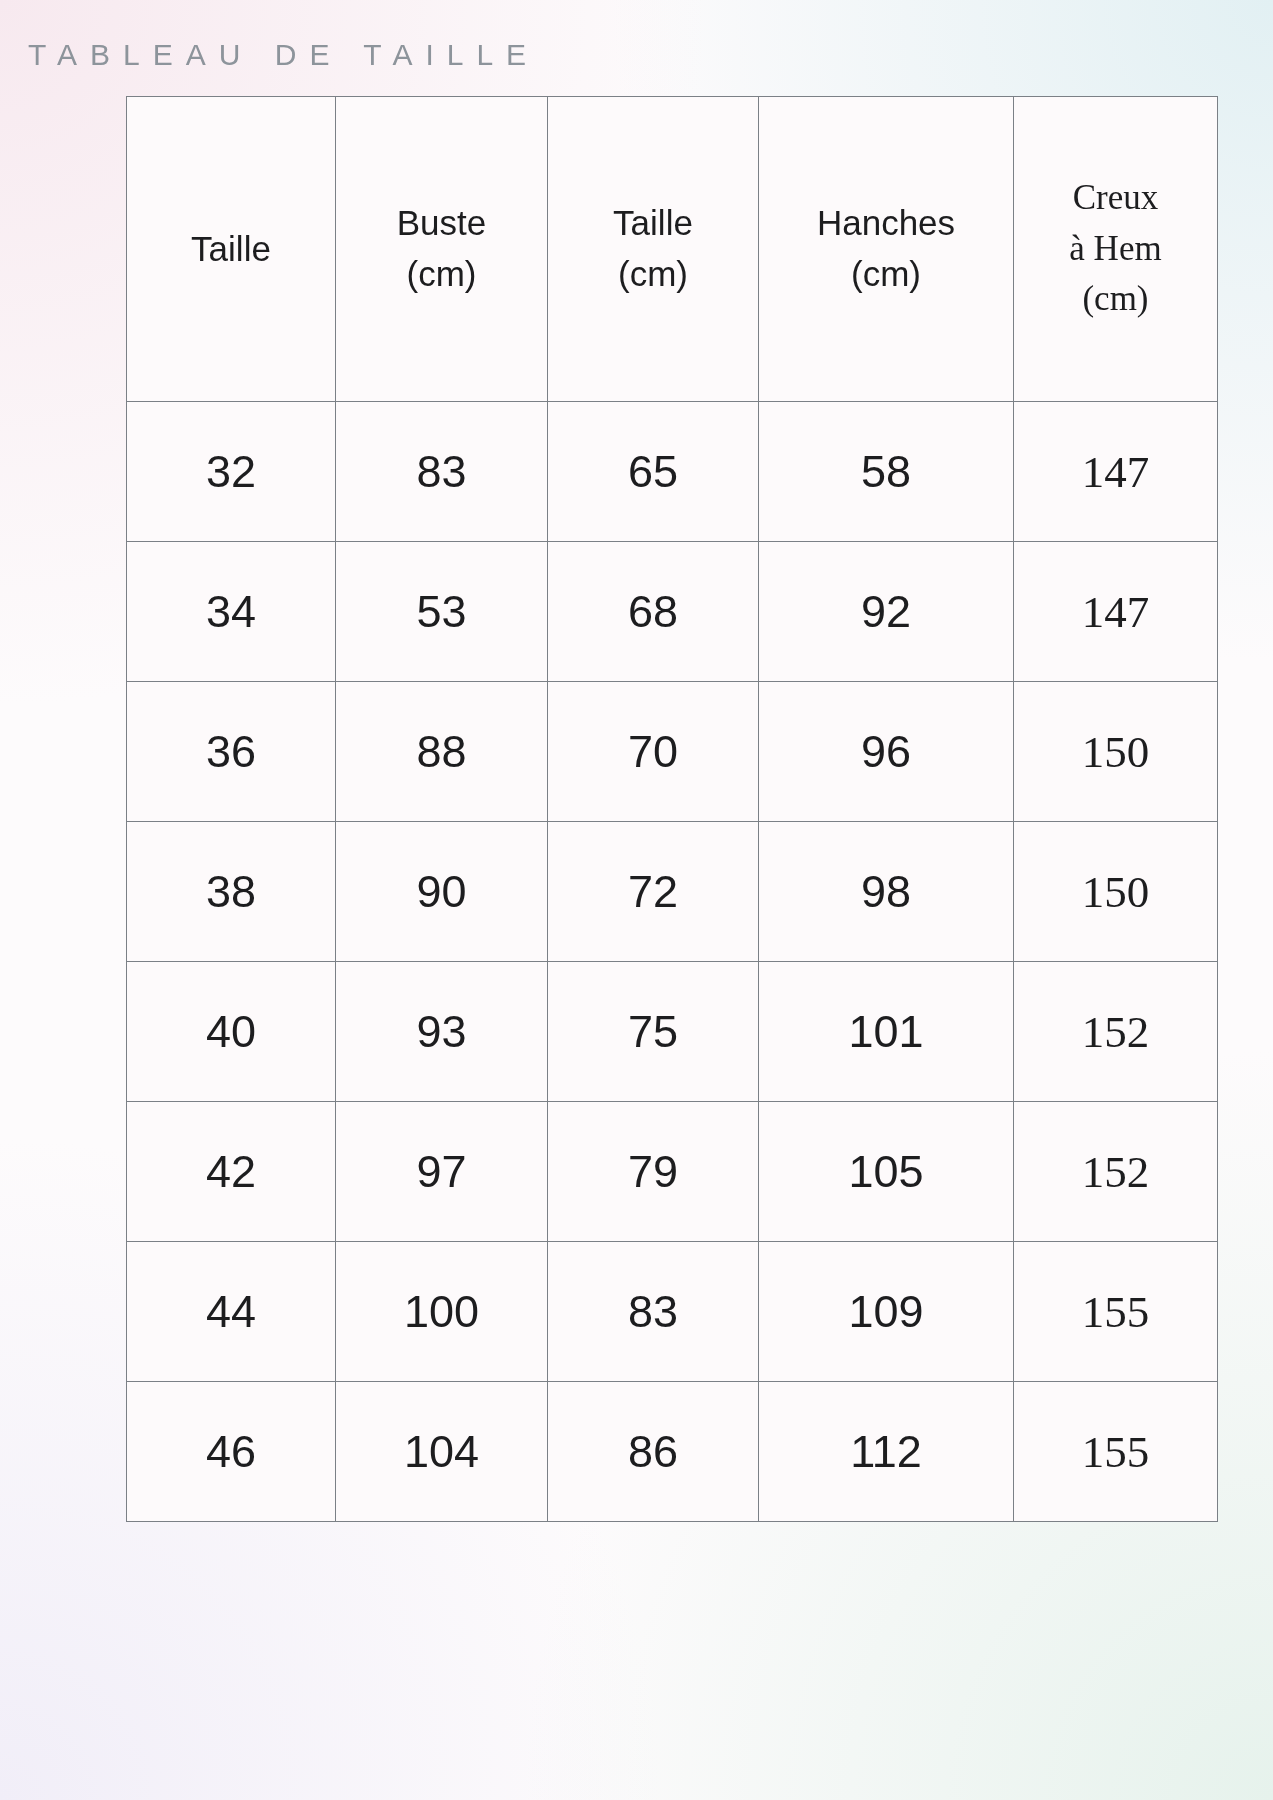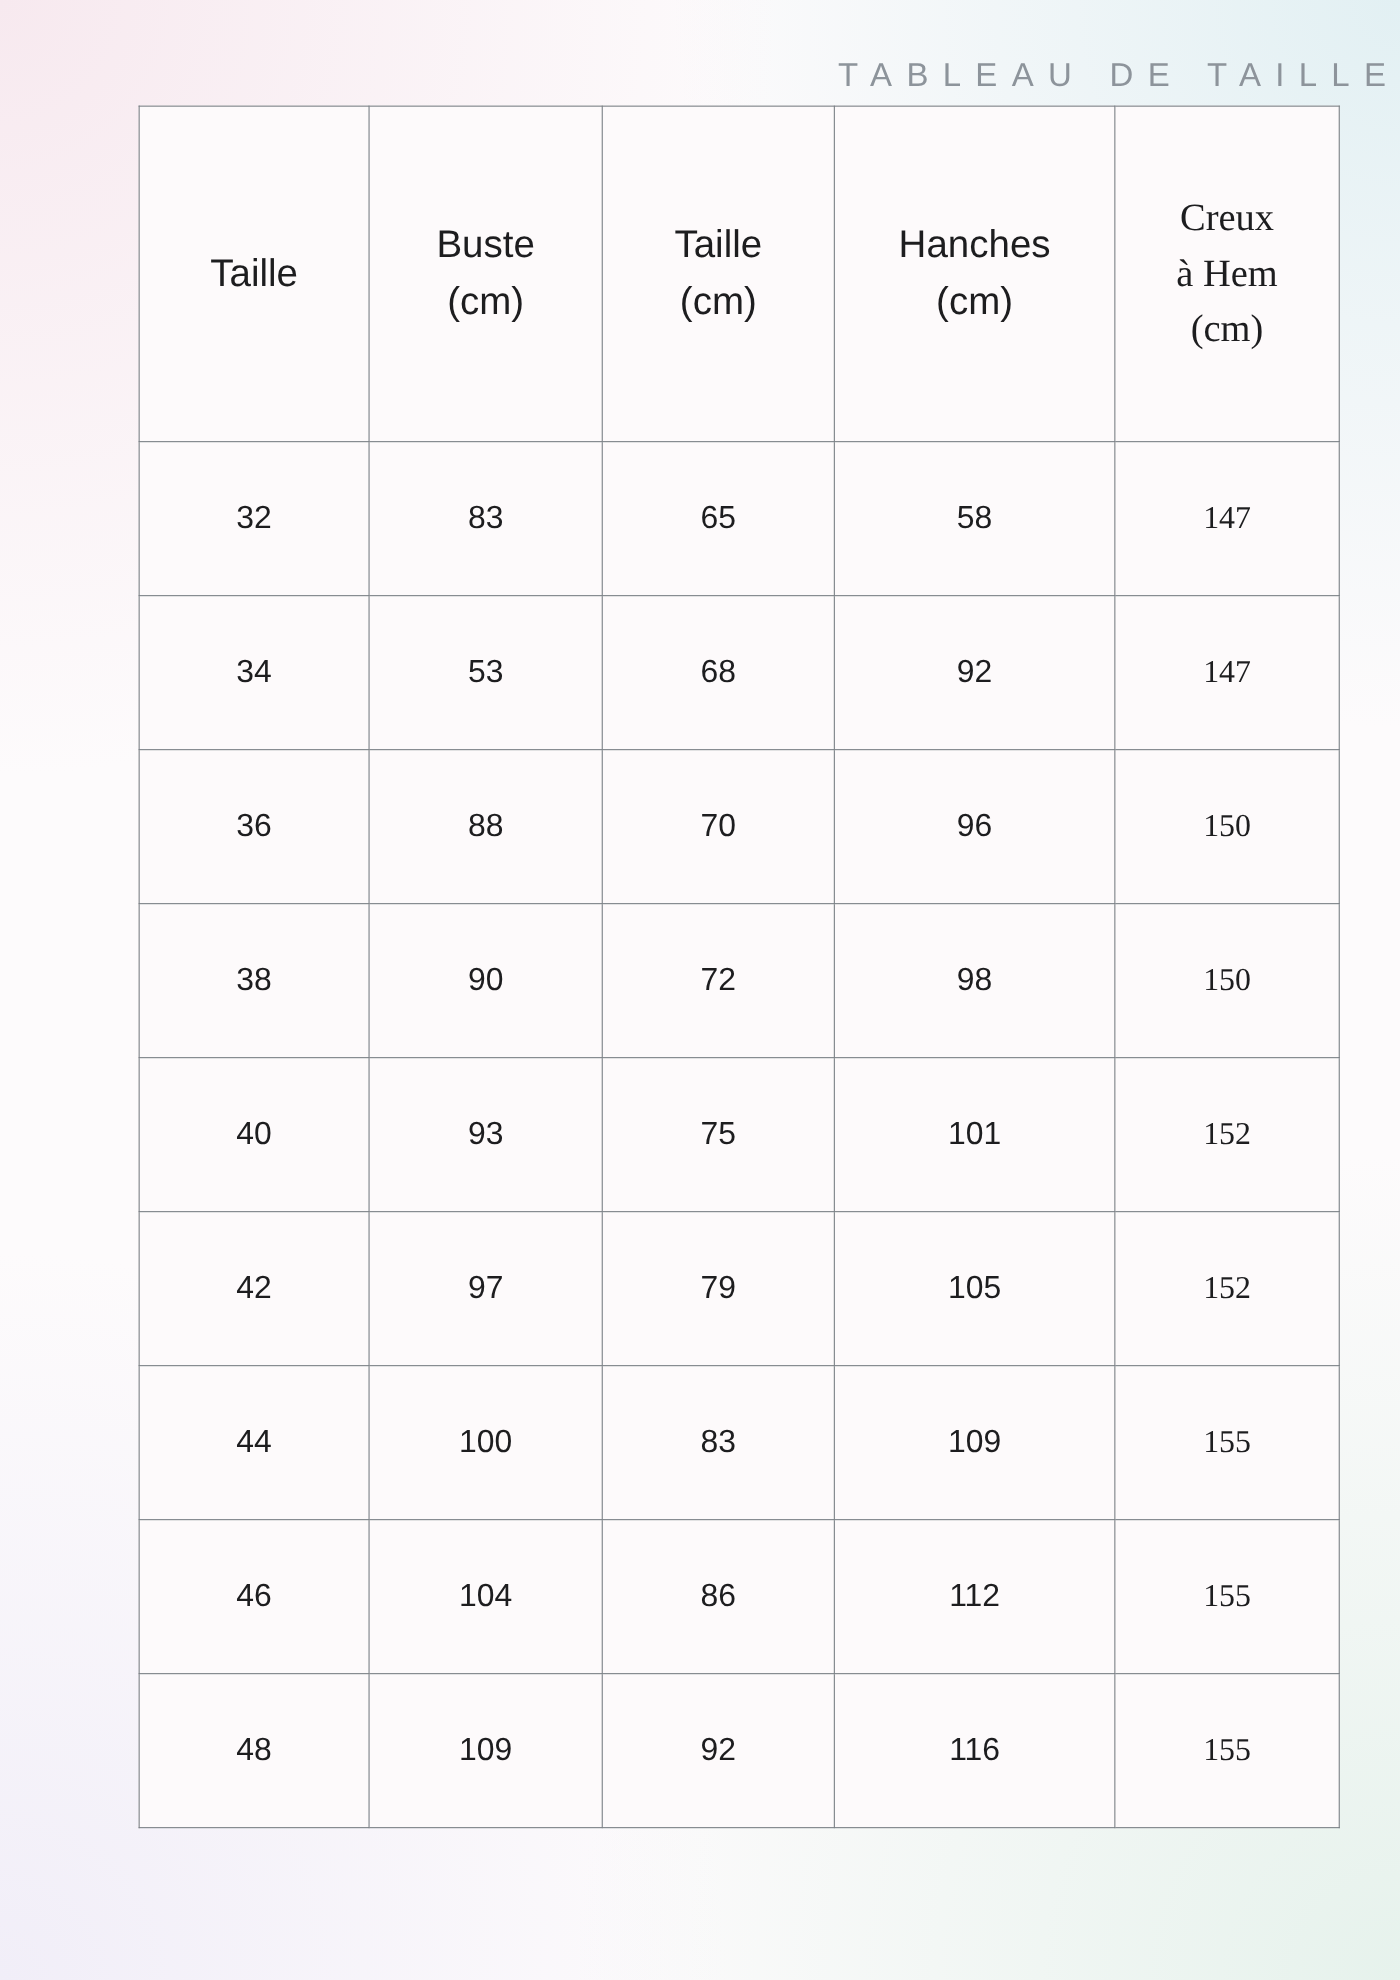--- a/index.html
+++ b/index.html
@@ -30,24 +30,24 @@
 
   .page {
     position: relative;
     z-index: 1;
     width: 100%;
     height: 100%;
   }
 
   .doc-title {
     position: absolute;
-    top: 52px;
+    top: 38px;
     left: 0;
     right: 0;
-    text-align: right;
+    text-align: left;
     font-size: 30px;
     letter-spacing: 13px;
     color: #8d949b;
     font-weight: 400;
     text-transform: uppercase;
     white-space: nowrap;
     padding-left: 28px;
   }
 
   .table-wrap {
@@ -75,21 +75,21 @@
   table.size-table thead th {
     height: 292px;
     font-size: 35px;
     line-height: 1.45;
     padding: 6px 4px;
     vertical-align: middle;
   }
 
   table.size-table tbody td {
     height: 137px;
-    font-size: 29px;
+    font-size: 45px;
     vertical-align: middle;
   }
 
   .col-0 { width: 200px; }
   .col-1 { width: 203px; }
   .col-2 { width: 202px; }
   .col-3 { width: 246px; border-radius: 15px; }
   .col-4 { width: 195px; font-family: Liberation Serif, serif; }
 
   .hdr-line { display: block; }
@@ -179,24 +179,17 @@
             <td class="col-3">109</td>
             <td class="col-4">155</td>
           </tr>
           <tr>
             <td class="col-0">46</td>
             <td class="col-1">104</td>
             <td class="col-2">86</td>
             <td class="col-3">112</td>
             <td class="col-4">155</td>
           </tr>
-          <tr>
-            <td class="col-0">48</td>
-            <td class="col-1">109</td>
-            <td class="col-2">92</td>
-            <td class="col-3">116</td>
-            <td class="col-4">155</td>
-          </tr>
         </tbody>
     </table>
   </div>
 
 </div>
 
 </body></html>

